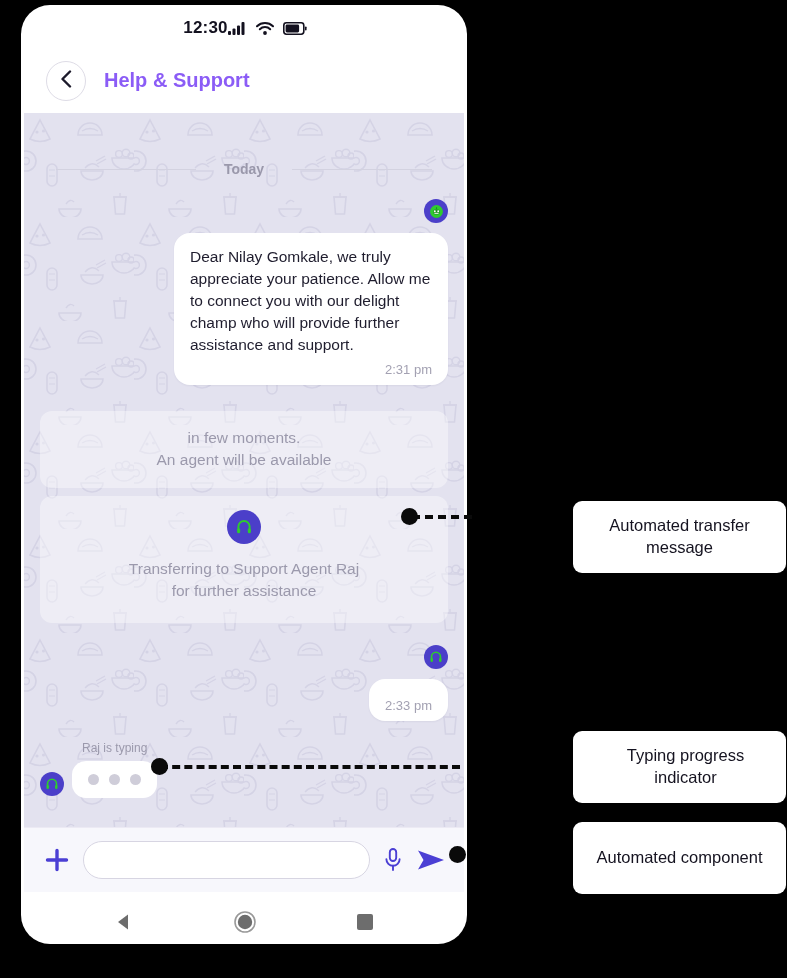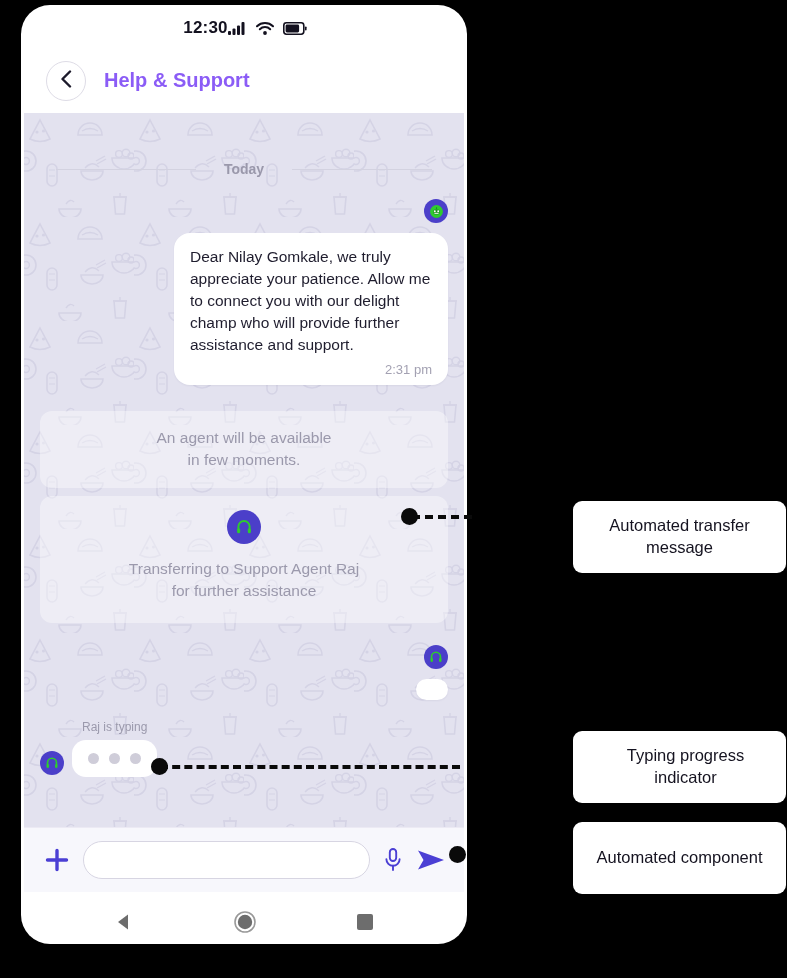--- a/index.html
+++ b/index.html
@@ -284,22 +284,22 @@
               <path d="M8.5 4.3v1.9" stroke="#1e8f1e" stroke-width="1.1"></path>
             </svg>
           </div>
           <div class="bubble">
             <p>Dear Nilay Gomkale, we truly appreciate your patience. Allow me to connect you with our delight champ who will provide further assistance and support.</p>
             <span class="time">2:31 pm</span>
           </div>
         </div>
 
         <div class="sys-bubble">
+          <p>in few moments.</p>
           <p>An agent will be available</p>
-          <p>in few moments.</p>
         </div>
 
         <div class="sys-bubble second">
           <div class="transfer-avatar" style="background:#4b3fc9">
             <svg width="20" height="20" viewBox="0 0 20 20">
               <path d="M4.4 12.2V9.6a5.6 5.6 0 0 1 11.2 0v2.6" stroke="#2ecc2e" stroke-width="1.9" fill="none" stroke-linecap="round"></path>
               <rect x="3.1" y="11.2" width="3.1" height="5.1" rx="1.5" fill="#2ecc2e"></rect>
               <rect x="13.8" y="11.2" width="3.1" height="5.1" rx="1.5" fill="#2ecc2e"></rect>
             </svg>
           </div>
@@ -309,20 +309,21 @@
 
         <div class="msg-row">
           <div class="avatar" style="background:#4b3fc9">
             <svg width="16" height="16" viewBox="0 0 20 20">
               <path d="M4.4 12.2V9.6a5.6 5.6 0 0 1 11.2 0v2.6" stroke="#2ecc2e" stroke-width="2" fill="none" stroke-linecap="round"></path>
               <rect x="3.1" y="11.2" width="3.1" height="5.1" rx="1.5" fill="#2ecc2e"></rect>
               <rect x="13.8" y="11.2" width="3.1" height="5.1" rx="1.5" fill="#2ecc2e"></rect>
             </svg>
           </div>
           <div class="bubble">
+            <span class="time">2:33 pm</span>
           </div>
         </div>
 
         <div class="typing-label">Raj is typing</div>
         <div class="typing-row">
           <div class="avatar" style="background:#4b3fc9">
             <svg width="16" height="16" viewBox="0 0 20 20">
               <path d="M4.4 12.2V9.6a5.6 5.6 0 0 1 11.2 0v2.6" stroke="#2ecc2e" stroke-width="2" fill="none" stroke-linecap="round"></path>
               <rect x="3.1" y="11.2" width="3.1" height="5.1" rx="1.5" fill="#2ecc2e"></rect>
               <rect x="13.8" y="11.2" width="3.1" height="5.1" rx="1.5" fill="#2ecc2e"></rect>

